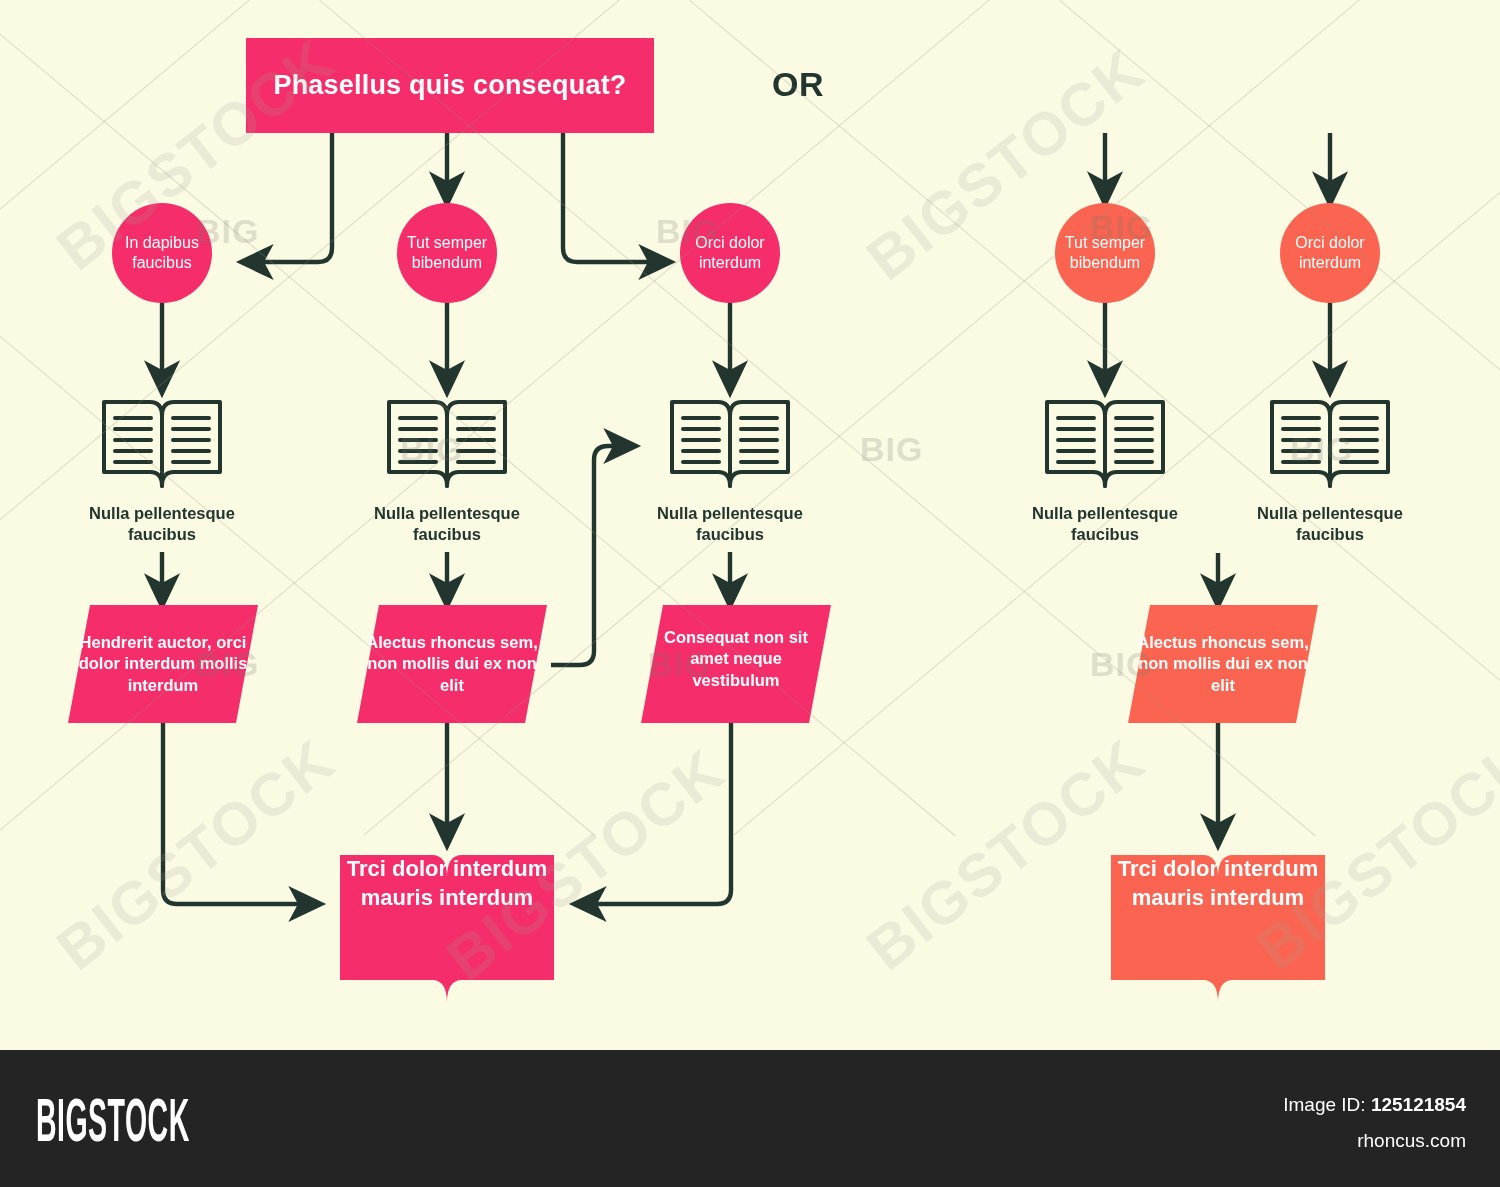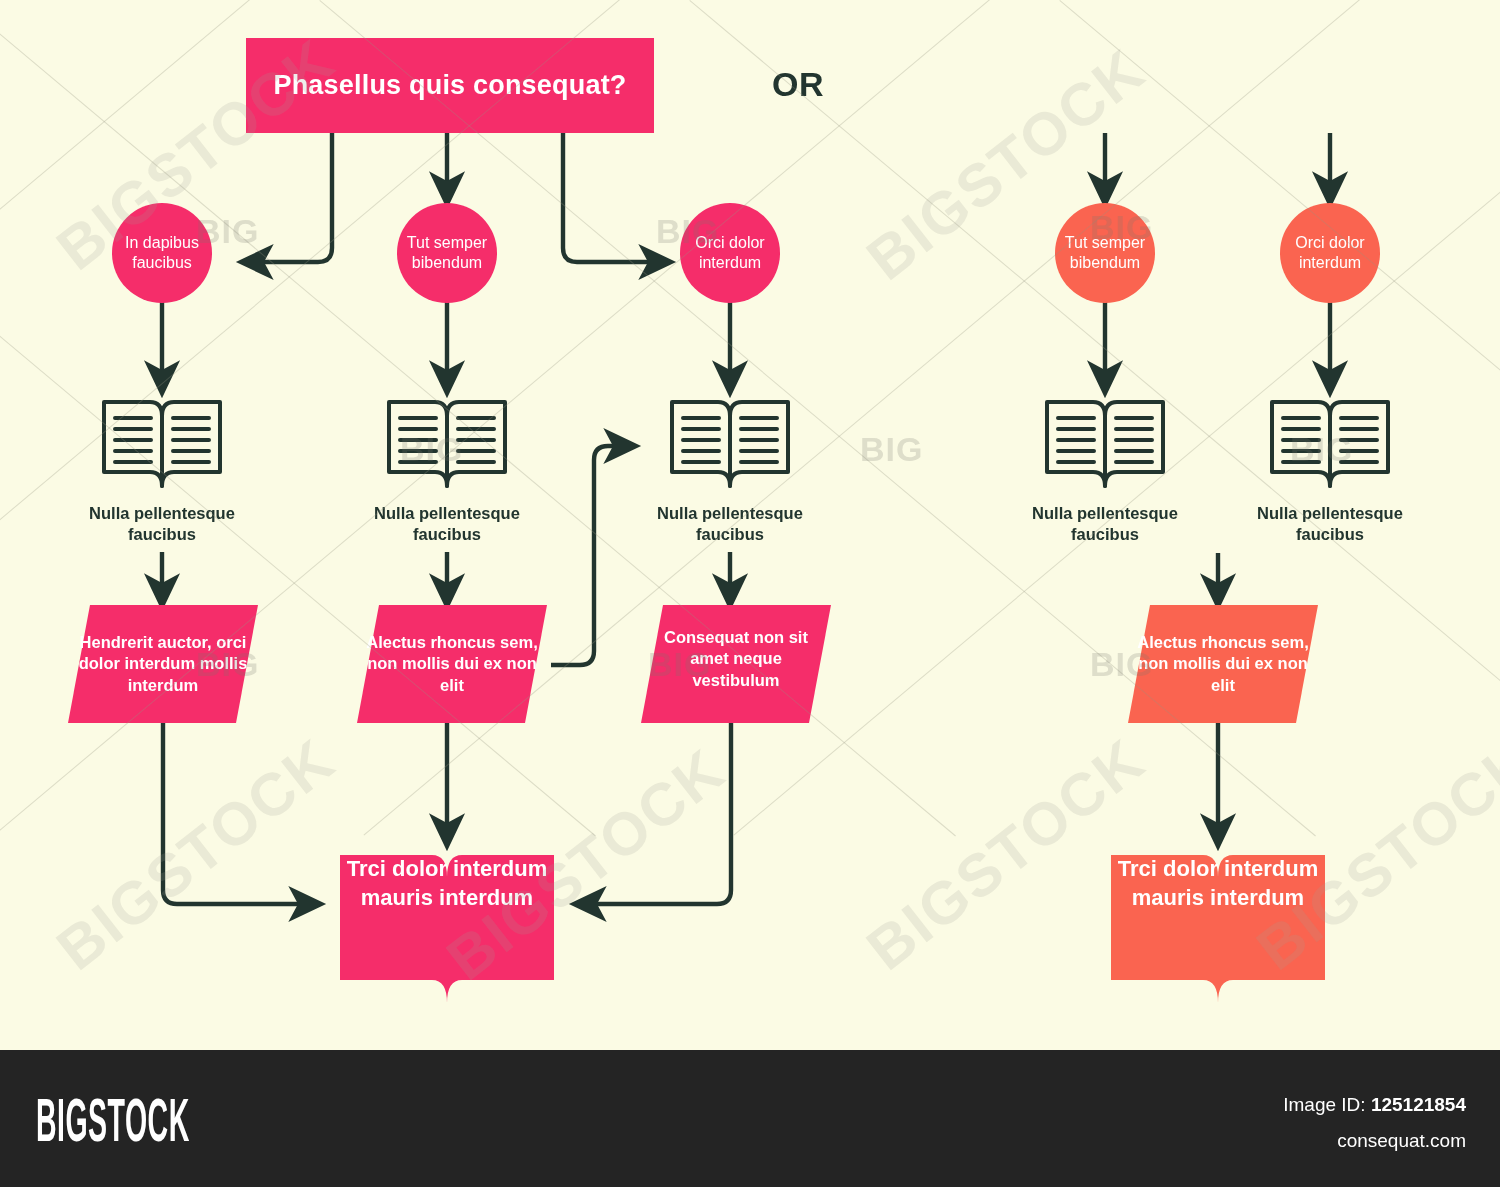--- a/index.html
+++ b/index.html
@@ -301,14 +301,14 @@
   </div>
 
 </div>
 
 <div id="footer">
   <div id="bs-logo">BIGSTOCK</div>
   <div id="img-id">
     <span>Image ID:</span>
     <b>125121854</b>
   </div>
-  <div id="bs-url">consequat.com</div>
+  <div id="bs-url">rhoncus.com</div>
 </div>
 
 </body></html>

